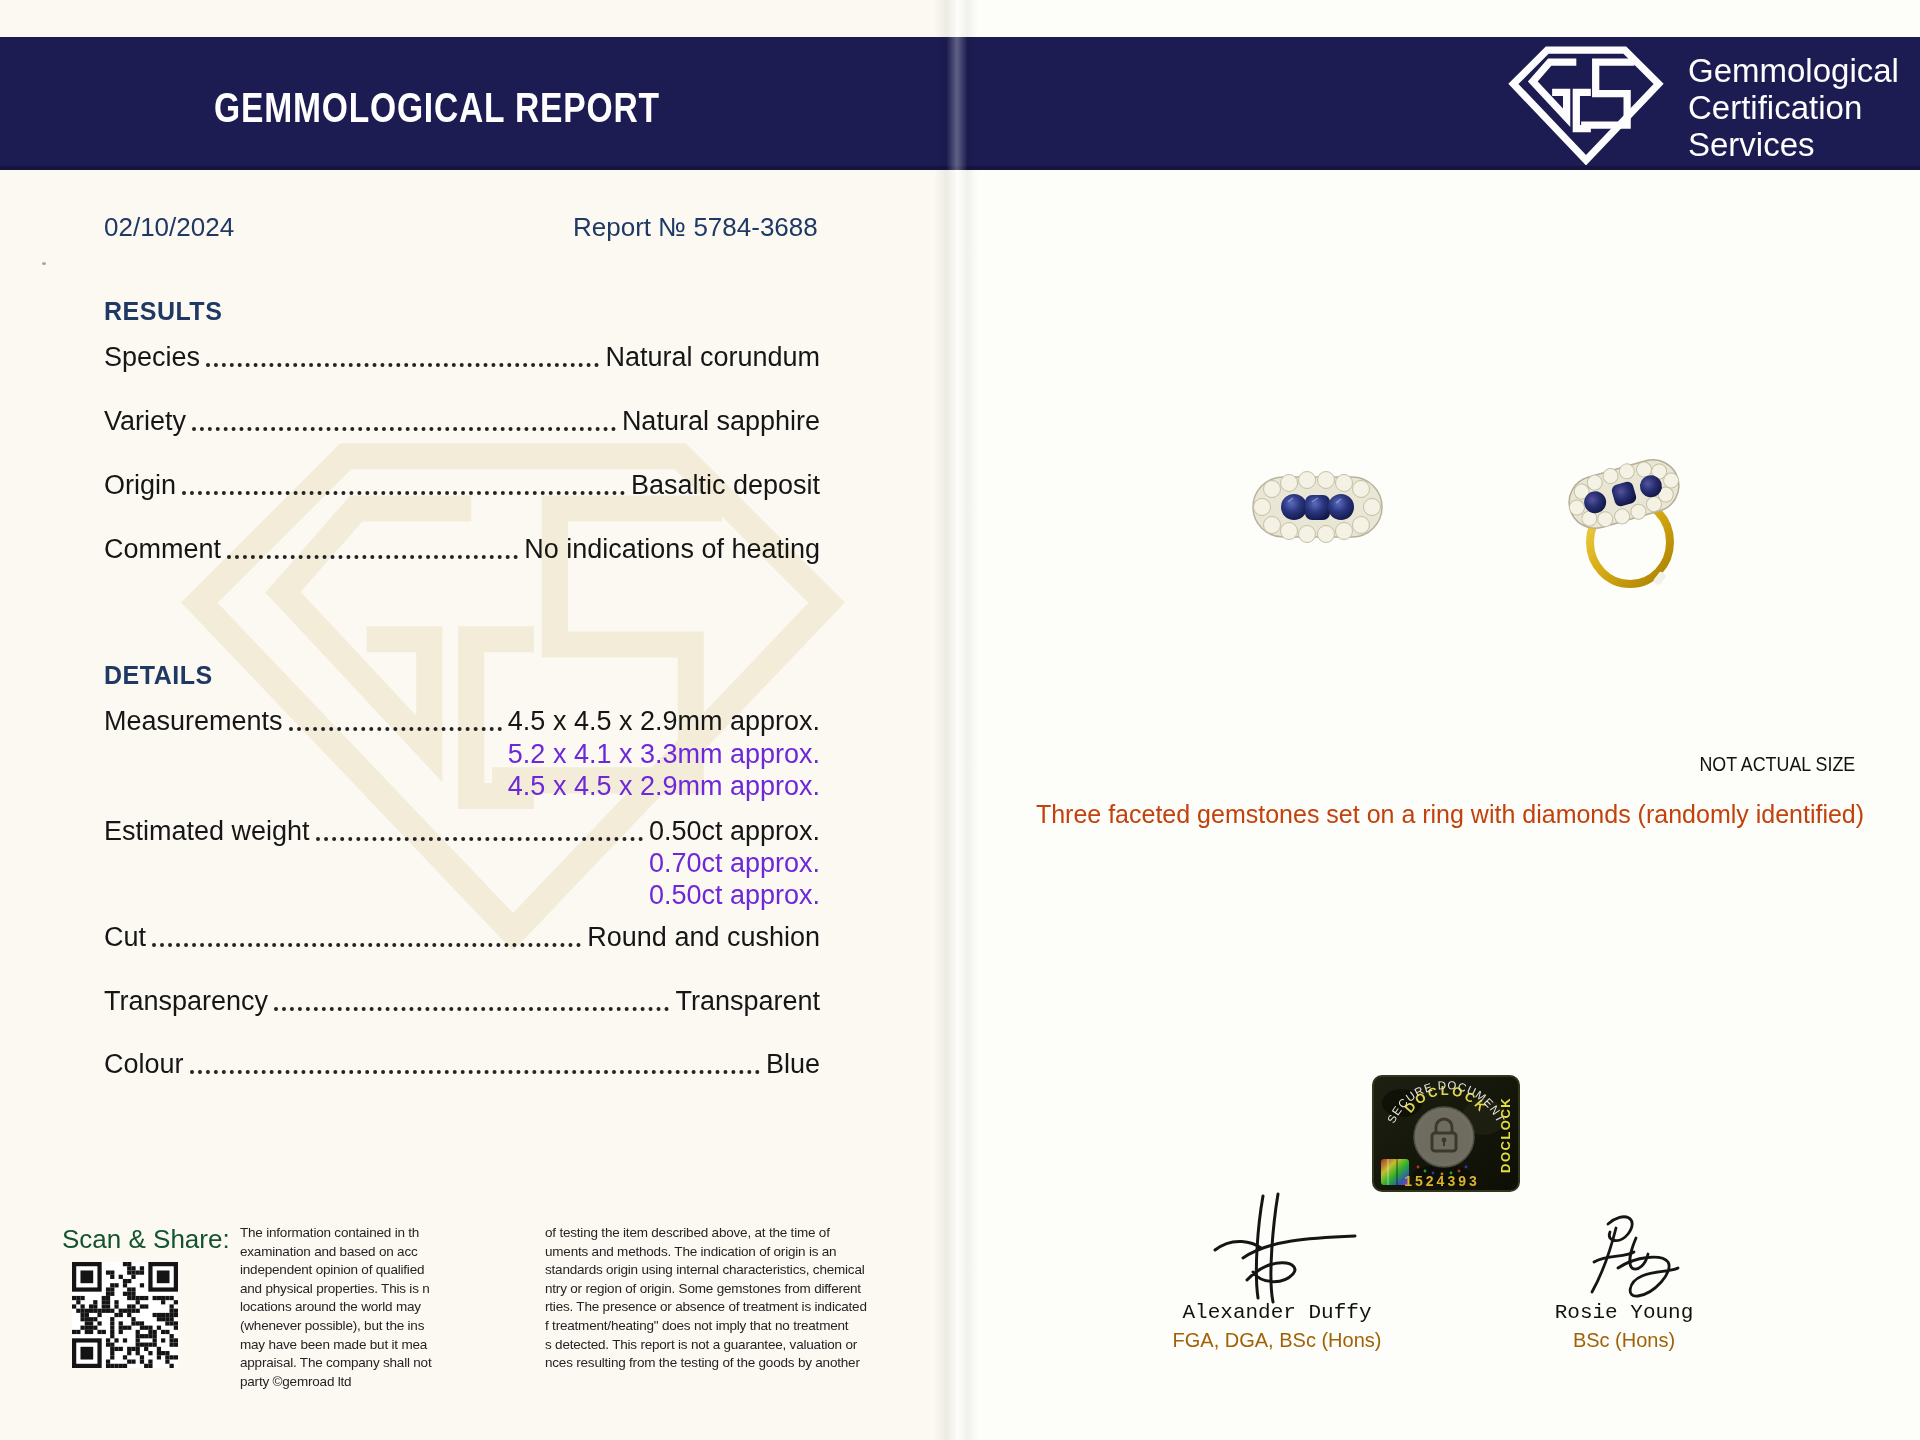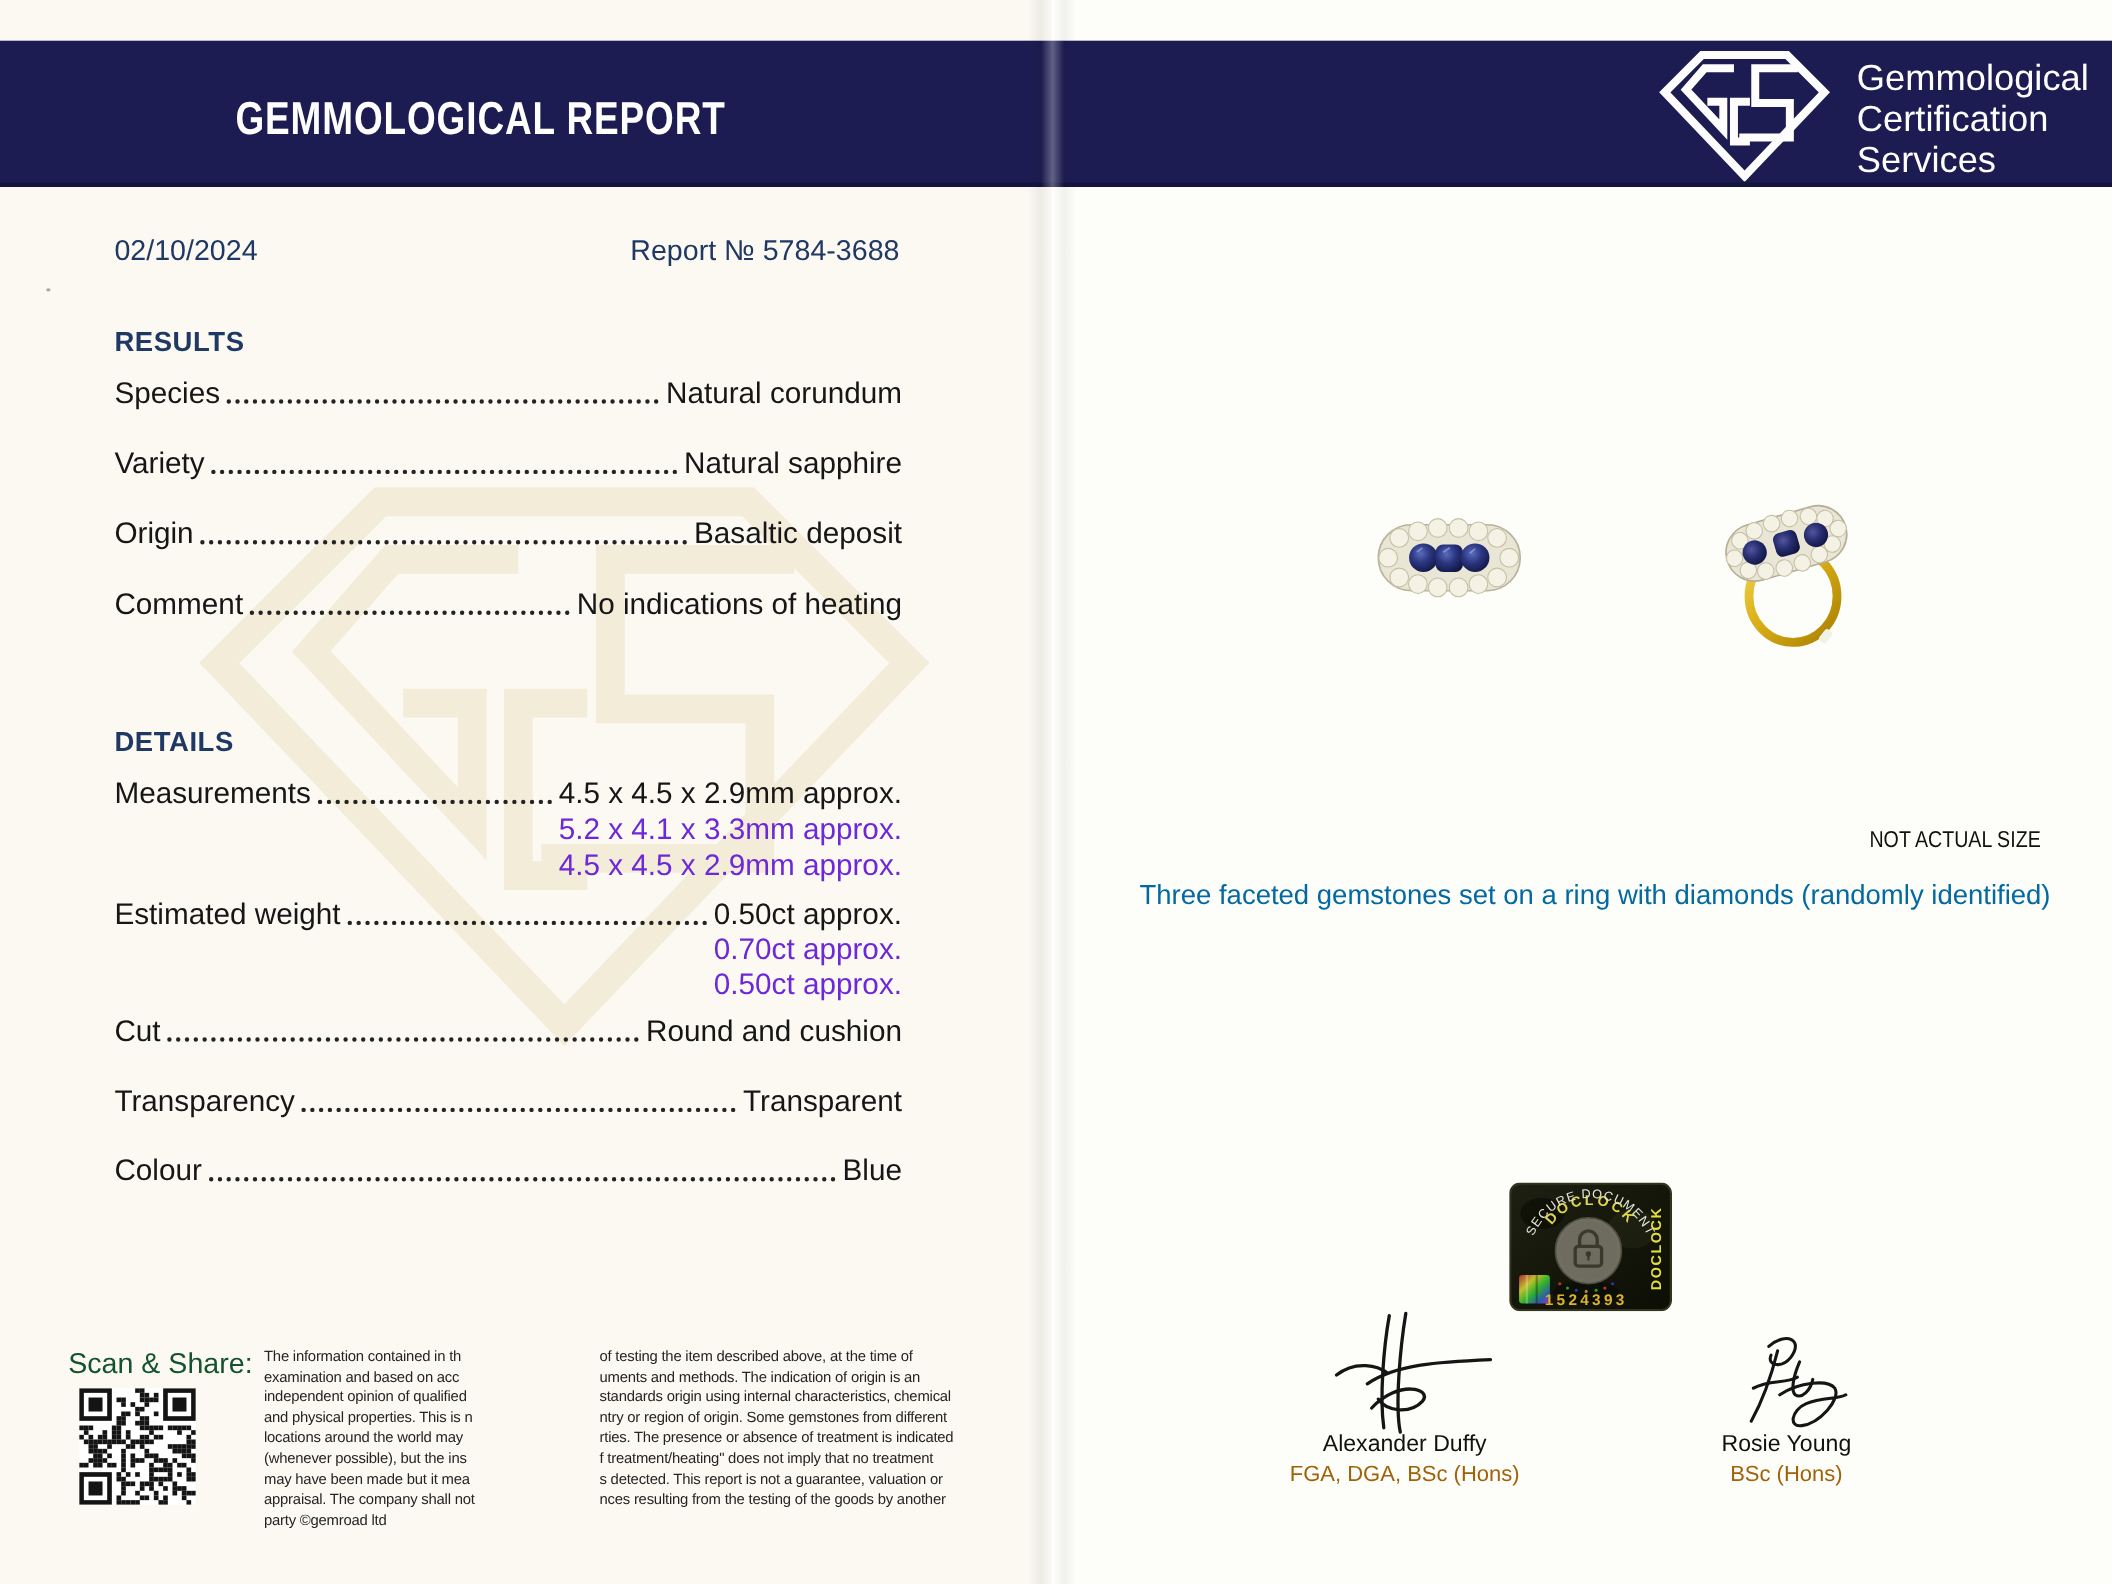--- a/index.html
+++ b/index.html
@@ -29,27 +29,27 @@
   .scan-label{position:absolute;left:62px;top:1224px;font-size:26px;color:#14532d;z-index:5;}
   .qrbox{position:absolute;left:72px;top:1262px;width:106px;height:106px;z-index:5;}
   .fp{font-size:13.5px;line-height:18.6px;color:#242424;white-space:nowrap;z-index:5;position:absolute;top:1224px;letter-spacing:-.2px;}
   .fp-left{left:240px;width:205px;}
   .fp-right{left:545px;width:330px;}
 
   .ring1{position:absolute;left:1250px;top:462px;z-index:5;}
   .ring2{position:absolute;left:1552px;top:458px;z-index:5;}
   .nas{position:absolute;right:65px;top:752px;font-size:21px;color:#111;white-space:nowrap;
        transform:scaleX(.85);transform-origin:right top;z-index:5;}
-  .caption{position:absolute;left:1000px;width:900px;top:800px;text-align:center;font-size:25px;color:#0369a1;z-index:5;}
+  .caption{position:absolute;left:1000px;width:900px;top:800px;text-align:center;font-size:25px;color:#c2410c;z-index:5;}
 
   .holo{position:absolute;left:1372px;top:1075px;z-index:5;}
   .sig{position:absolute;z-index:5;}
   .sig-a{left:1205px;top:1192px;}
   .sig-r{left:1574px;top:1210px;}
-  .sname{position:absolute;width:220px;text-align:center;font-size:21px;color:#111;z-index:5;white-space:nowrap;}
+  .sname{position:absolute;width:220px;text-align:center;font-size:21px;color:#111;z-index:5;white-space:nowrap;font-family:Liberation Mono, monospace;}
   .screds{position:absolute;width:240px;text-align:center;font-size:20px;color:#a16207;z-index:5;white-space:nowrap;}
   .sec{position:absolute;left:1060px;width:860px;text-align:center;font-size:17.5px;line-height:26px;color:#141414;z-index:5;}
   .speck{position:absolute;border-radius:50%;background:#555;opacity:.5;z-index:6;}
 </style>
 </head>
 <body>
 
 <div class="paper-left"></div>
 <div class="paper-right"></div>
 

